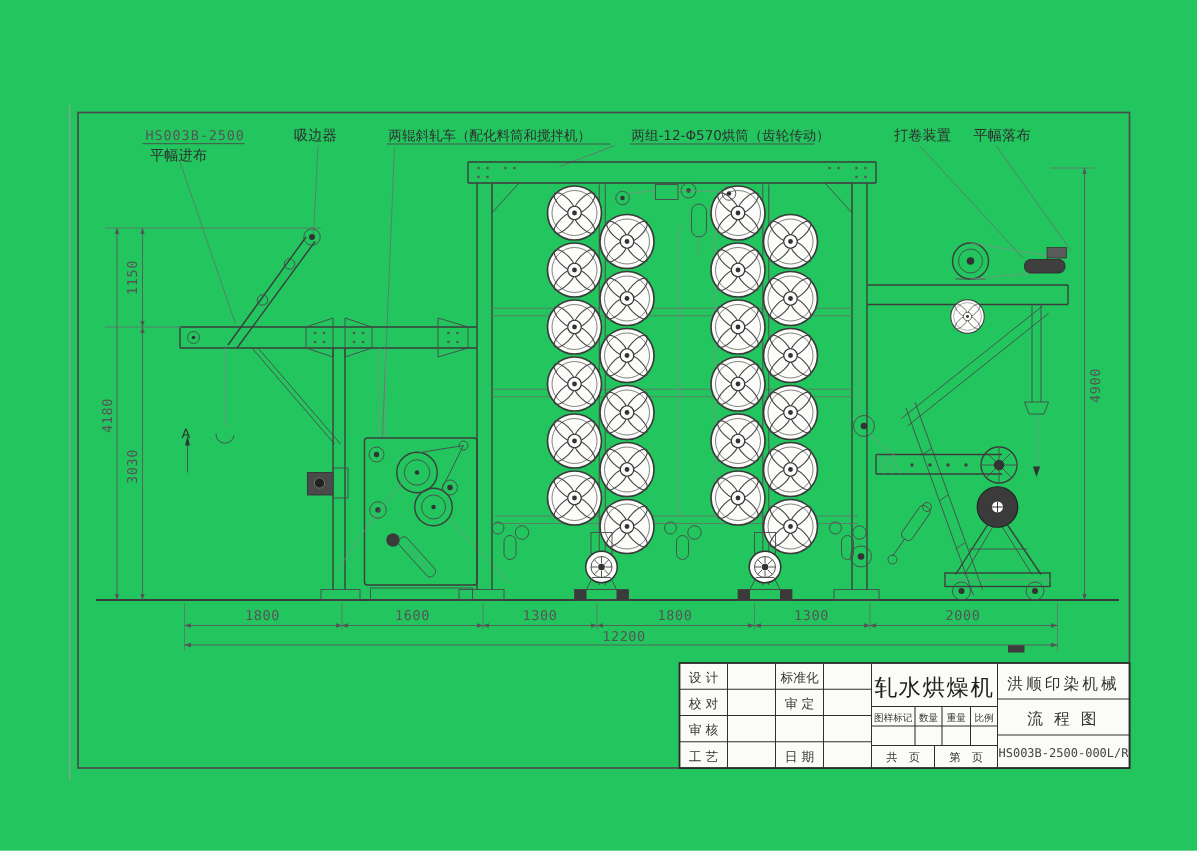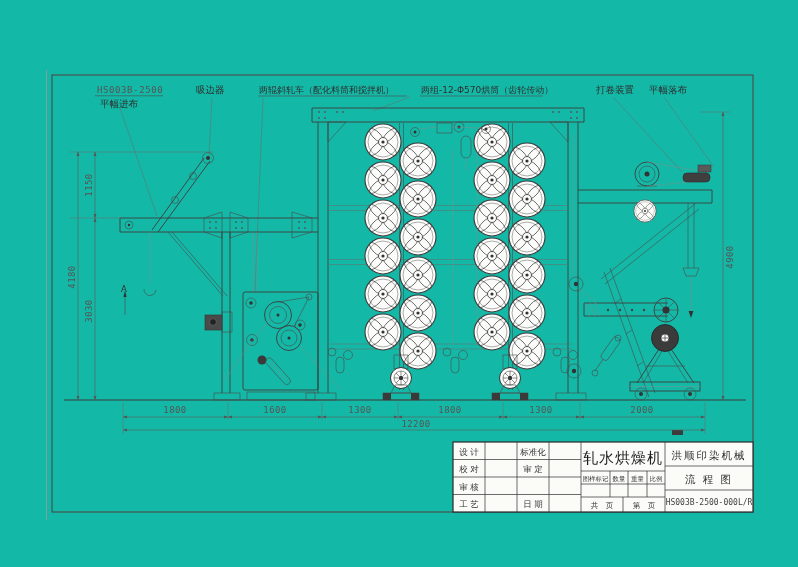--- a/index.html
+++ b/index.html
@@ -1,20 +1,20 @@
 <!DOCTYPE html>
 <html><head>
 <meta charset="utf-8">
 <style>
   html,body{margin:0;padding:0;}
   body{
     width:798px;height:567px;background:#f8f8f5;overflow:hidden;
     font-family:"DejaVu Sans","Liberation Sans",sans-serif;
   }
-  #sheet{position:relative;width:798px;height:567px;background:#14b8a6;}
+  #sheet{position:relative;width:798px;height:567px;background:#22c55e;}
   svg{position:absolute;left:0;top:0;}
   text{fill:#2e2e2e;}
   .cjk{font-family:"DejaVu Sans","Liberation Sans",sans-serif;font-size:9.5px;fill:#2f2f2f;}
   .code{font-family:"DejaVu Sans Mono","Liberation Mono",monospace;font-size:9px;letter-spacing:.6px;fill:#555;}
   .num{font-family:"DejaVu Sans Mono","Liberation Mono",monospace;font-size:9px;letter-spacing:.4px;fill:#555;}
   .tb-small{font-size:6.4px;fill:#333;}
   .tb-label{font-size:8.5px;fill:#333;}
   .tb-title{font-family:"DejaVu Serif","Liberation Serif",serif;font-size:15px;fill:#1f1f1f;letter-spacing:1px;}
   .tb-co{font-size:10.5px;fill:#333;letter-spacing:2px;}
   .tb-no{font-family:"DejaVu Sans Mono","Liberation Mono",monospace;font-size:8px;fill:#444;}

